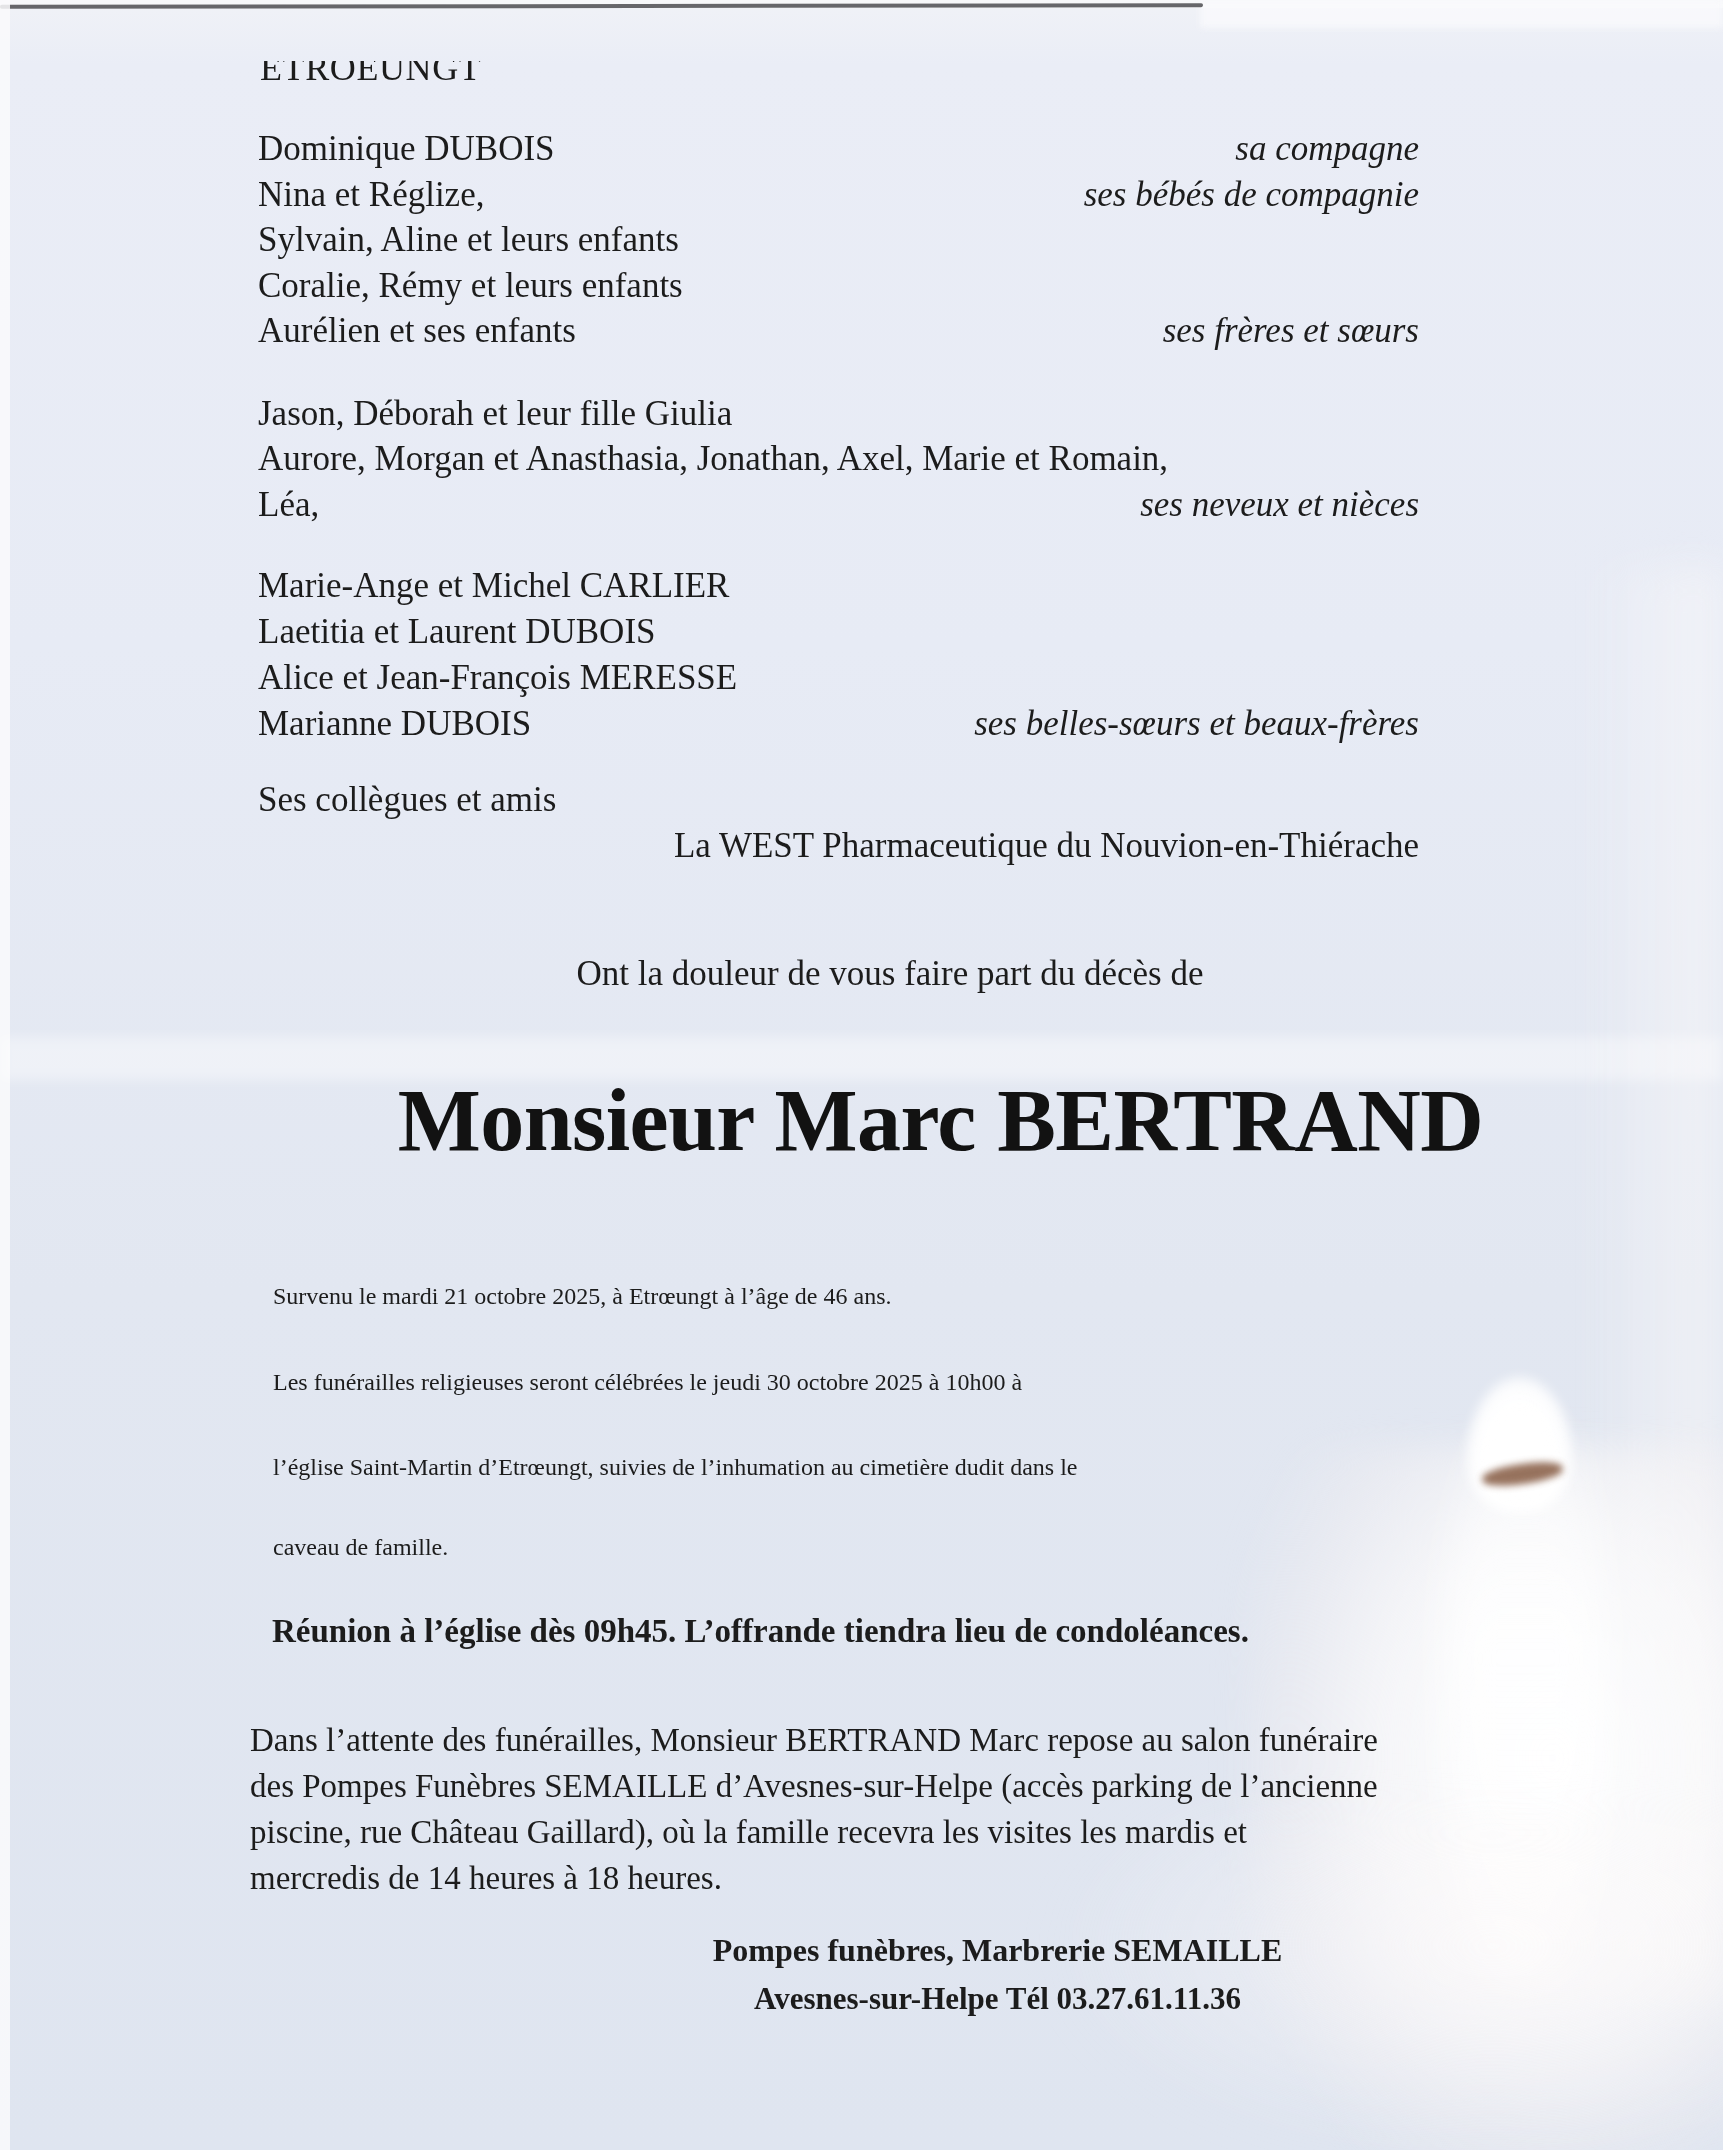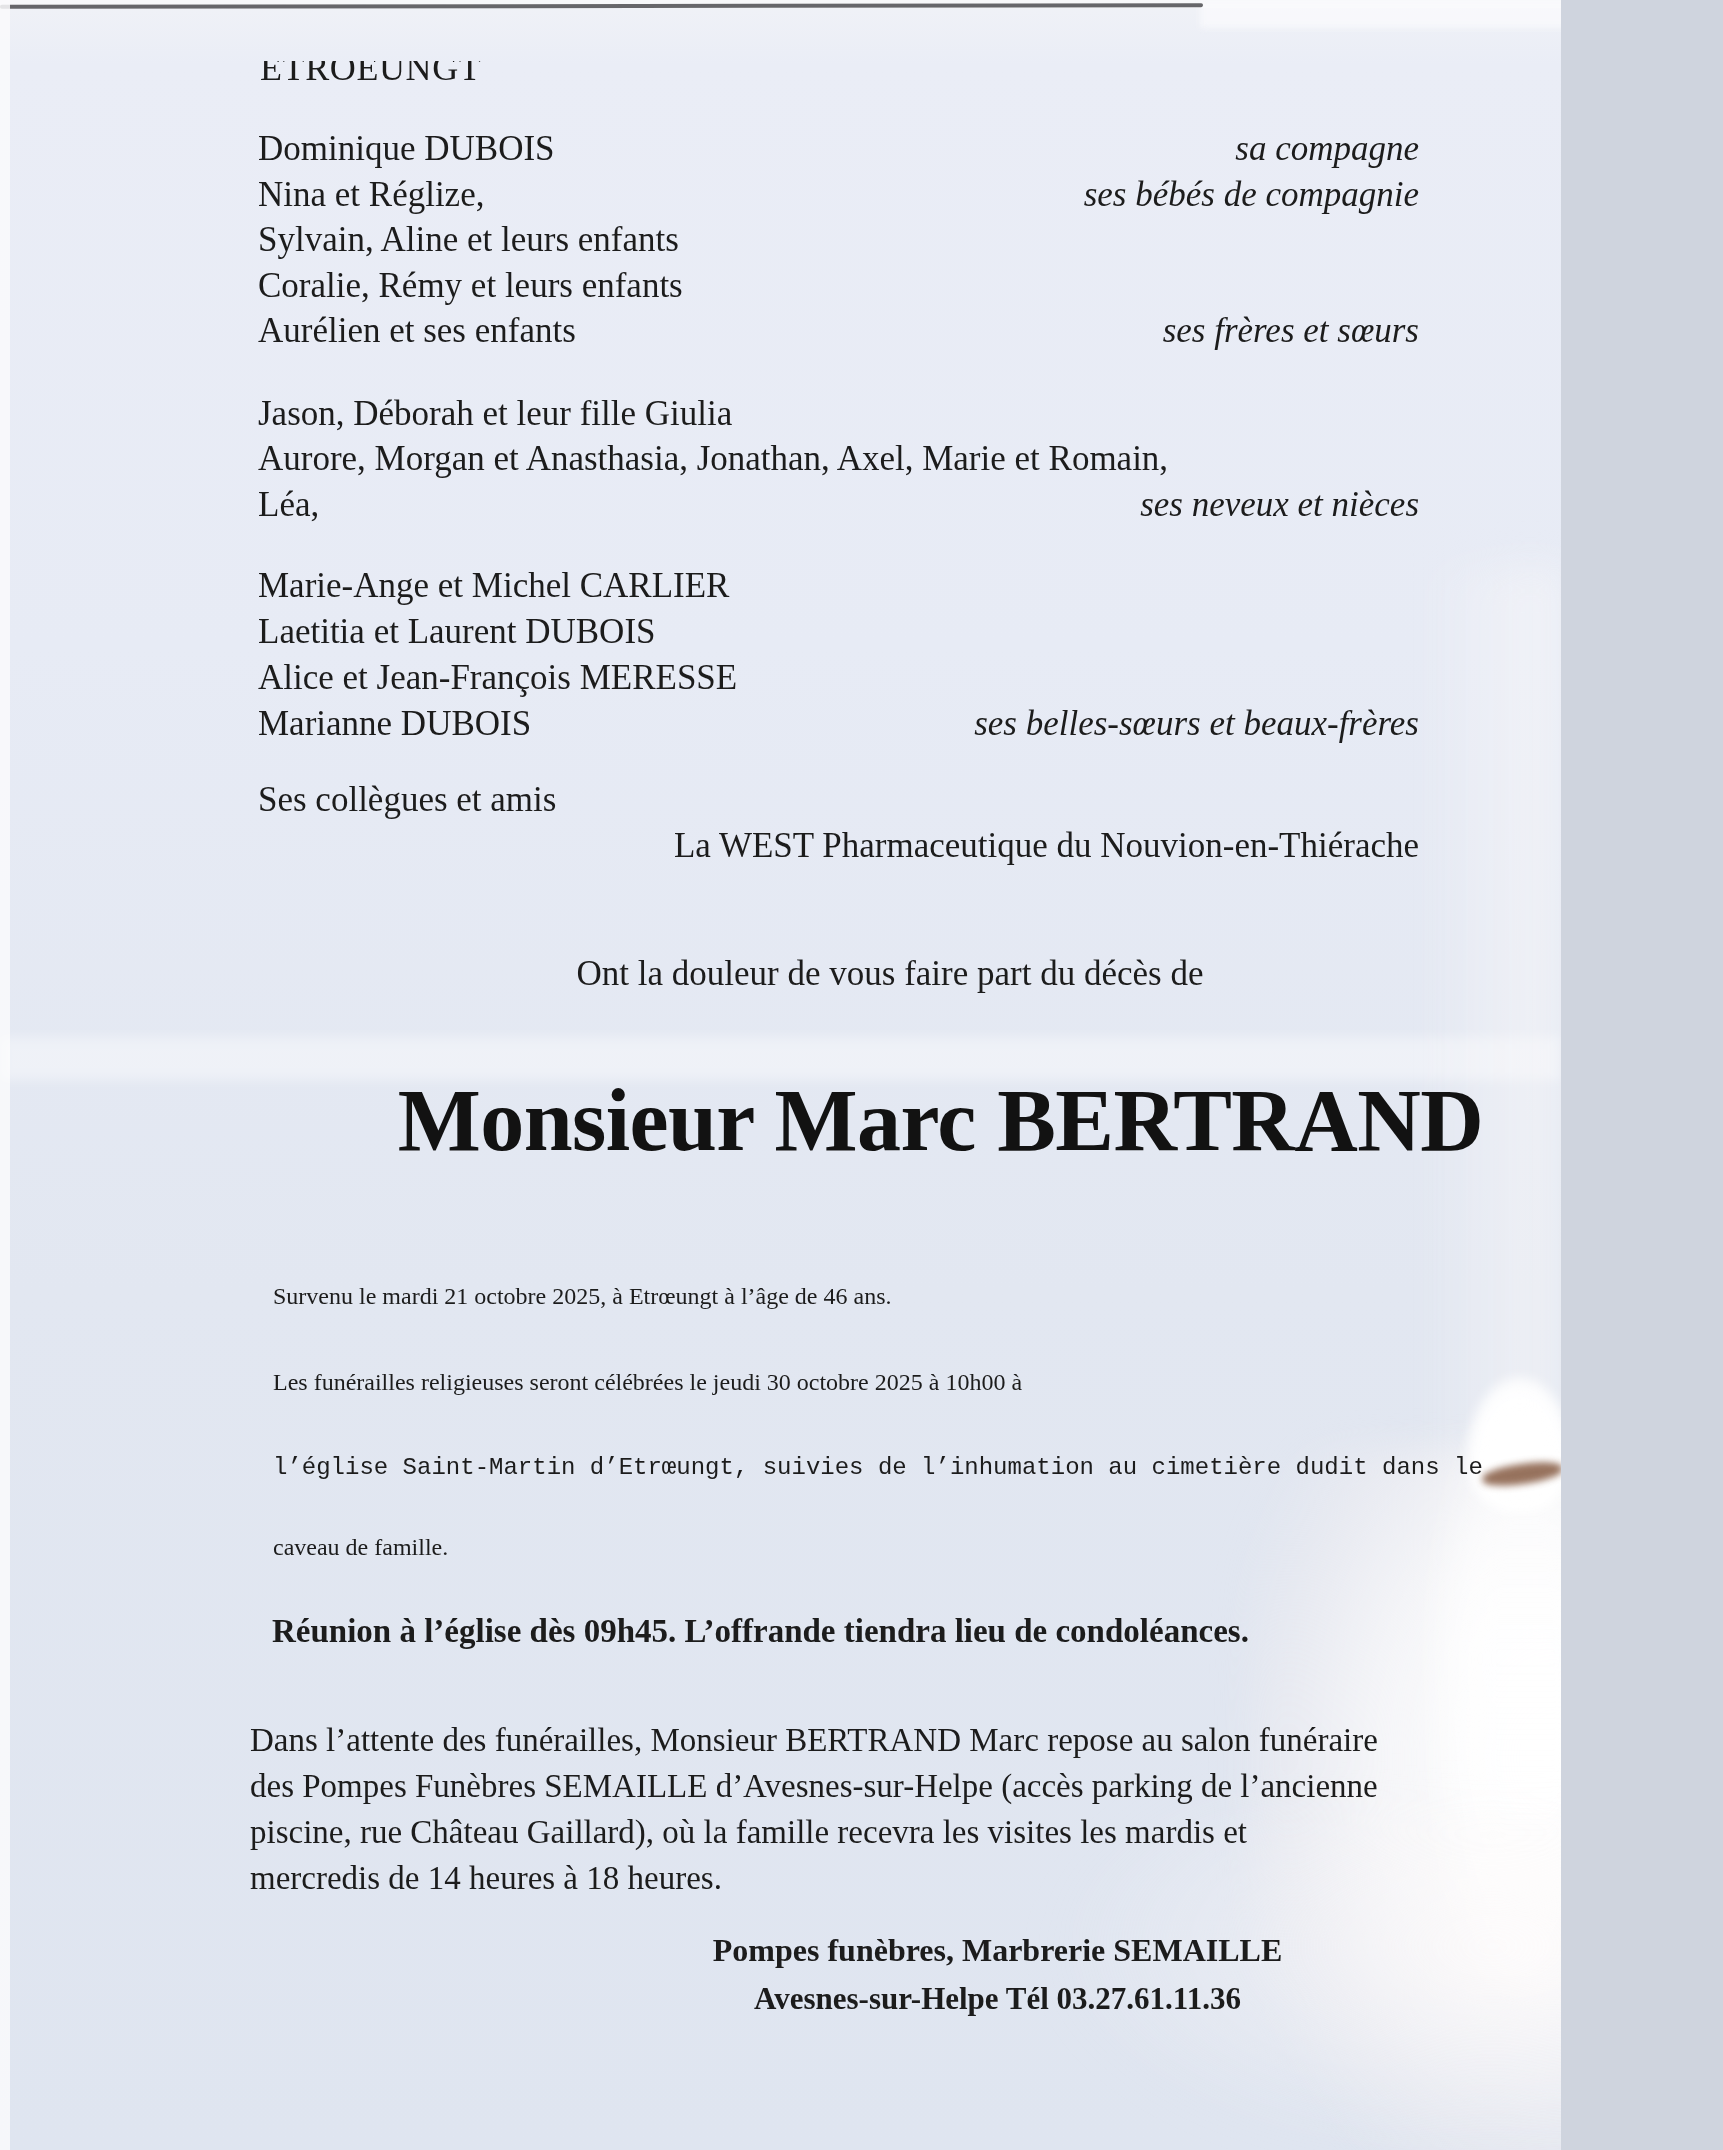--- a/index.html
+++ b/index.html
@@ -1,18 +1,18 @@
 <!DOCTYPE html>
 <html style="font-size:9.6px"><head>
 <meta charset="utf-8">
 <style>
   html,body{margin:0;padding:0;background:#cfd4de;}
   #screen{
     position:relative;
-    width:1561px;height:2151px;
+    width:1723px;height:2151px;
     overflow:hidden;
     background:linear-gradient(180deg,#f0f2f7 0%,#eaedf6 3%,#e7ebf5 30%,#e2e7f1 60%,#dfe5f0 100%);
     font-family:"Liberation Serif","DejaVu Serif",serif;
     color:#1c1c1c;
   }
   
   .layer{position:absolute;pointer-events:none;}
   .top-edge{left:0;top:0;width:100%;height:8.4px;background:#f7f8fa;}
   .top-right-edge{left:1200px;top:0;width:523px;height:27.5px;background:rgba(250,250,252,.8);filter:blur(3.6px);}
   .top-line{left:0;top:4.2px;width:1203px;height:4.2px;background:#4c4c50;opacity:.85;transform:rotate(-0.08deg);border-radius:1.8px;}
@@ -47,21 +47,21 @@
   .detail{left:273px;font-size:24px;text-align:right;}
   .highlight{left:272px;top:1613px;font-size:33px;font-weight:bold;}
   .repose{left:250px;top:1717px;font-size:33px;line-height:46px;}
   .footer1{left:269px;top:1932px;width:1457px;text-align:center;font-size:32px;font-weight:bold;}
   .footer2{left:269px;top:1981px;width:1457px;text-align:center;font-size:31px;font-weight:bold;}
 
   .r1{top:129px;}  .r2{top:175px;}  .r3{top:220px;}  .r4{top:266px;}  .r5{top:311px;}
   .r6{top:394px;}  .r7{top:439px;}  .r8{top:485px;}
   .r9{top:566px;}  .r10{top:612px;} .r11{top:658px;} .r12{top:704px;}
   .r13{top:780px;} .r14{top:826px;justify-content:flex-end;}
-  .d1{top:1283px;} .d2{top:1369px;} .d3{top:1454px;font-family:Liberation Mono, monospace;} .d4{top:1534px;}
+  .d1{top:1283px;} .d2{top:1369px;} .d3{top:1454px;} .d4{top:1534px;}
 </style>
 </head>
 <body>
 
 <div id="screen">
 
   <div class="layer top-edge"></div>
   <div class="layer top-right-edge"></div>
   <div class="layer top-line"></div>
   <div class="layer left-edge"></div>

